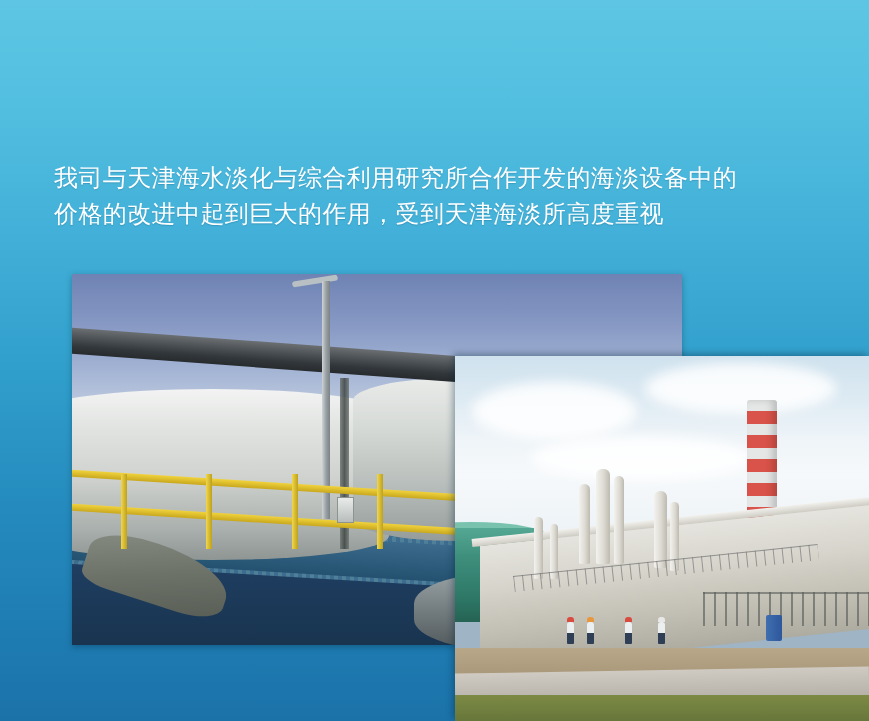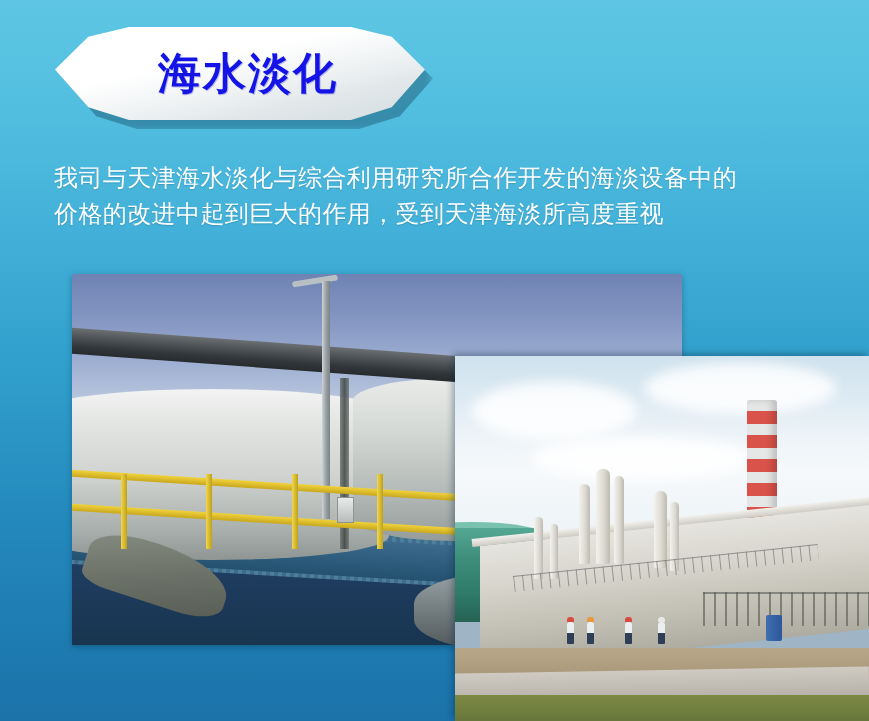--- a/index.html
+++ b/index.html
@@ -300,26 +300,20 @@
     background:repeating-linear-gradient(90deg,
       rgba(90,95,90,.65) 0 2px, transparent 2px 11px);
     border-top:2px solid rgba(90,95,90,.6);
   }
 </style>
 </head>
 <body>
 
 <div id="page">
 
-  <div id="banner-wrap">
-    <div class="banner-shadow"></div>
-    <div class="banner">
-      <div class="banner-title">海水淡化</div>
-    </div>
-  </div>
 
   <div id="body-copy">
     <span class="line">我司与天津海水淡化与综合利用研究所合作开发的海淡设备中的</span>
     <span class="line">价格的改进中起到巨大的作用，受到天津海淡所高度重视</span>
   </div>
 
   <div class="photo" id="photo-one">
     <div class="p1-sky"></div>
     <div class="p1-ground"></div>
 

